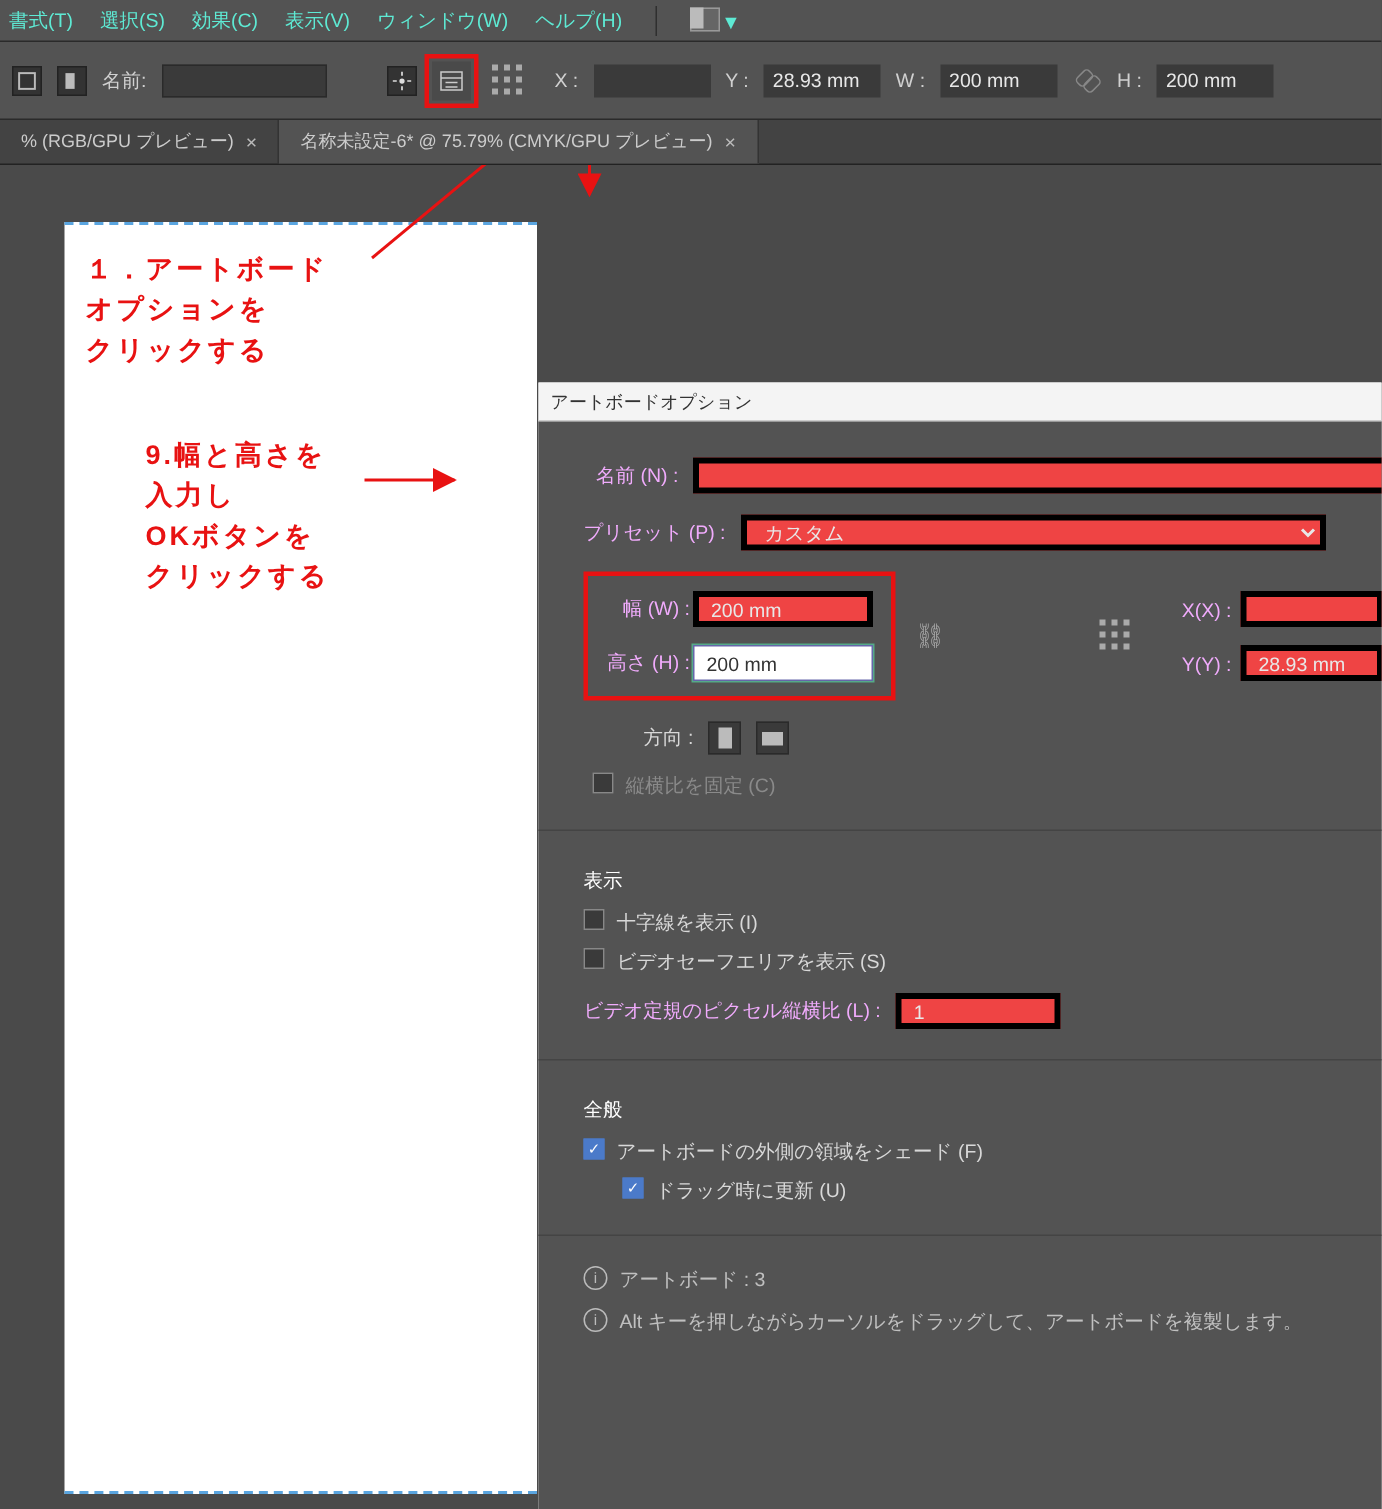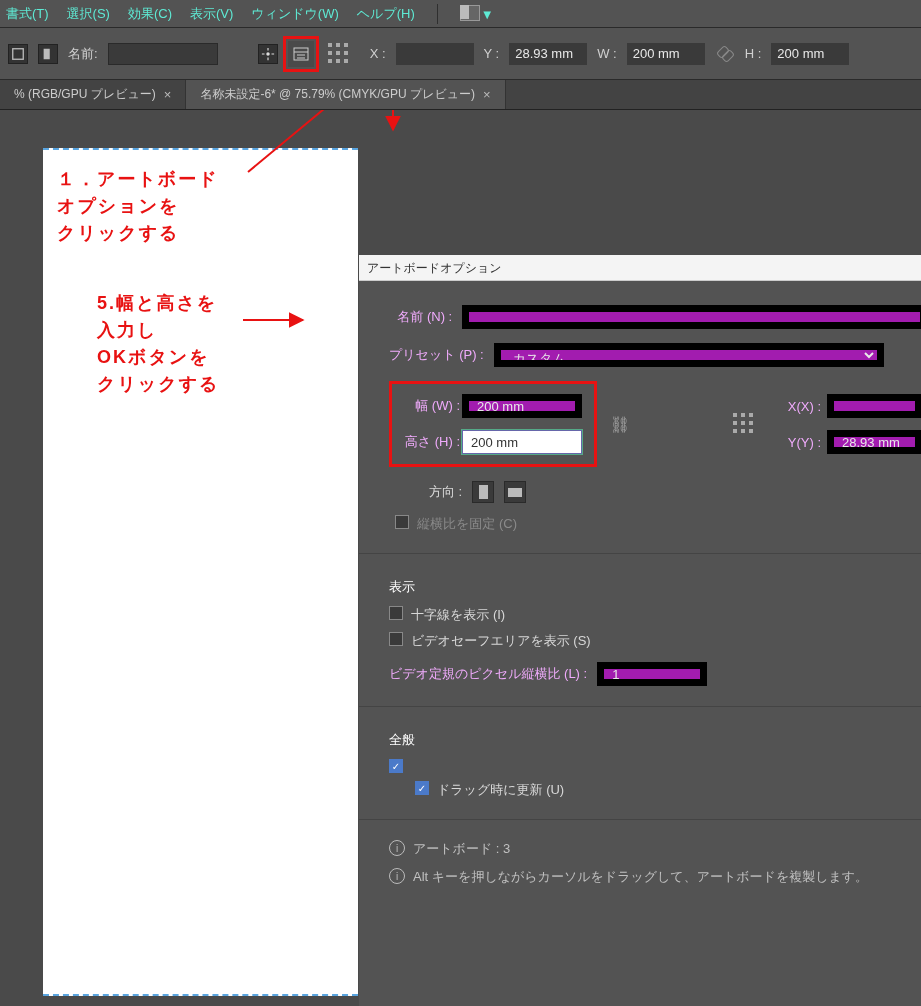--- a/index.html
+++ b/index.html
@@ -41,21 +41,21 @@
   .callout { position:absolute; color:#e81212; font-weight:700; font-size:18px; line-height:1.5; letter-spacing:2px; white-space:pre; }
   .c1 { top:56px; left:14px; }
   .c2 { top:180px; left:54px; }
 
   
   .dialog { position:absolute; top:145px; left:316px; width:598px; height:848px; background:#fff;}
   .dlg-title { height:26px; background:#f4f4f4; color:#333; font-size:12px; padding:5px 8px; border-bottom:1px solid #ccc;}
   .dlg-body { position:absolute; top:26px; left:0; right:0; bottom:0; background:#535353; padding:24px 30px 20px 30px; color:#d8d8d8;}
   .row { display:flex; align-items:center; gap:10px; margin-bottom:14px;}
   .row .flabel { color:#f0abfc; font-size:13px; text-align:right;}
-  .row .finput { background:#a21caf; border:7px solid #000000; height:24px; color:#e8e8e8; padding:0 8px; font-size:13px;}
+  .row .finput { background:#ef4444; border:4px solid #000000; height:24px; color:#e8e8e8; padding:0 8px; font-size:13px;}
   .row select.finput { width:390px; }
   .row .w-name { width:470px;}
   .redbox { border:3px solid #e81212; padding:10px 12px 10px 12px; display:inline-block;}
   .whgrid { display:grid; grid-template-columns:58px 120px; row-gap:12px; align-items:center;}
   .whgrid .flabel { text-align:right; padding-right:2px;}
   .whgrid .finput { width:120px;}
   .whgrid .finput.active { background:#fff; color:#333; border:1px solid #66a; outline:1px solid #5a8;}
   .chain { width:18px; height:40px; display:flex; align-items:center; justify-content:center; color:#aaa; font-size:16px;}
   .xygrid { display:grid; grid-template-columns:50px 100px; row-gap:12px; align-items:center;}
   .xygrid .flabel { text-align:right; padding-right:6px;}
@@ -149,21 +149,21 @@
     <span class="x">×</span>
   </div>
 </div>
 
 <div class="workspace">
   <div class="canvas-left"></div>
 
   <div class="callout c1">１．アートボード
 オプションを
 クリックする</div>
-  <div class="callout c2">5.幅と高さを
+  <div class="callout c2">9.幅と高さを
 入力し
 OKボタンを
 クリックする</div>
 
   <svg class="overlay" width="921" height="896">
     <defs>
       <marker id="ah" viewBox="0 0 10 10" refX="9" refY="5" markerWidth="8" markerHeight="8" orient="auto">
         <path d="M0,0 L10,5 L0,10 z" fill="#e81212"></path>
       </marker>
     </defs>
@@ -252,20 +252,21 @@
       <div class="row" style="margin-top:12px">
         <span class="flabel">ビデオ定規のピクセル縦横比 (L) :</span>
         <input class="finput" style="width: 110px;" value="1">
       </div>
 
       <hr class="hr">
 
       <div class="section-title">全般</div>
       <div class="chk-row">
           <span class="chk on"></span>
+          <span>アートボードの外側の領域をシェード (F)</span>
         </div>
       <div class="chk-row" style="margin-left:26px">
           <span class="chk on"></span>
           <span>ドラッグ時に更新 (U)</span>
         </div>
 
       <hr class="hr">
 
       <div class="info-row">
         <span class="info-ic">i</span>

